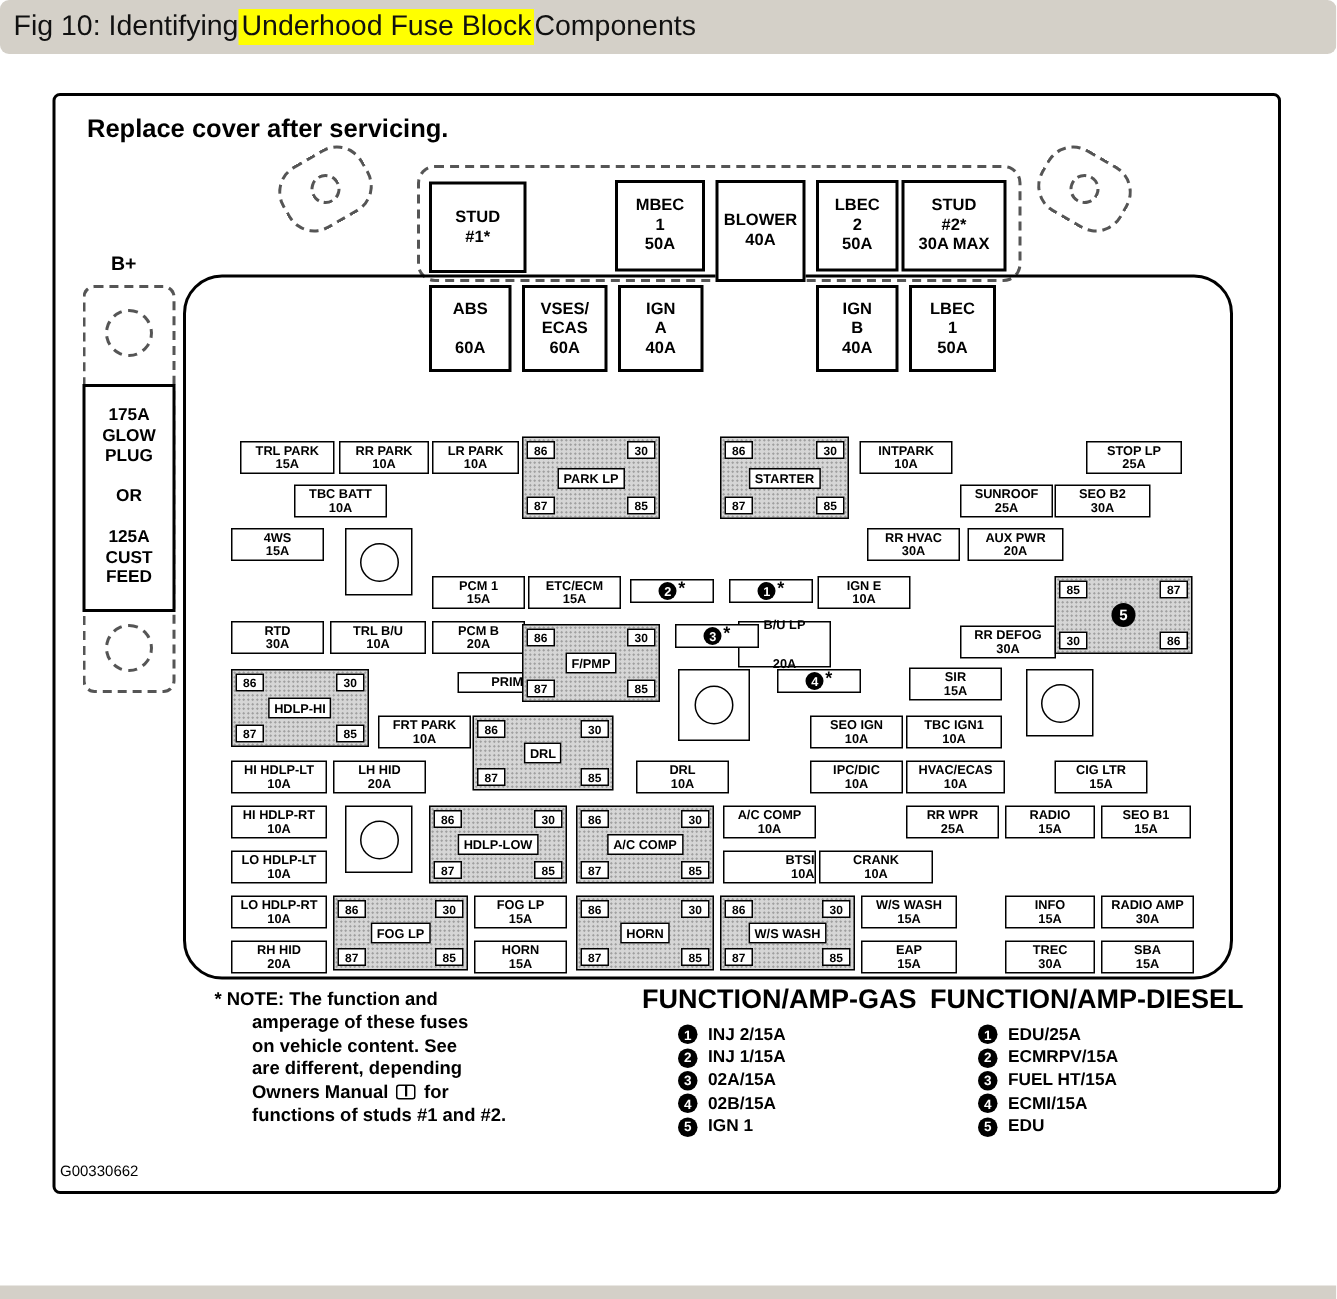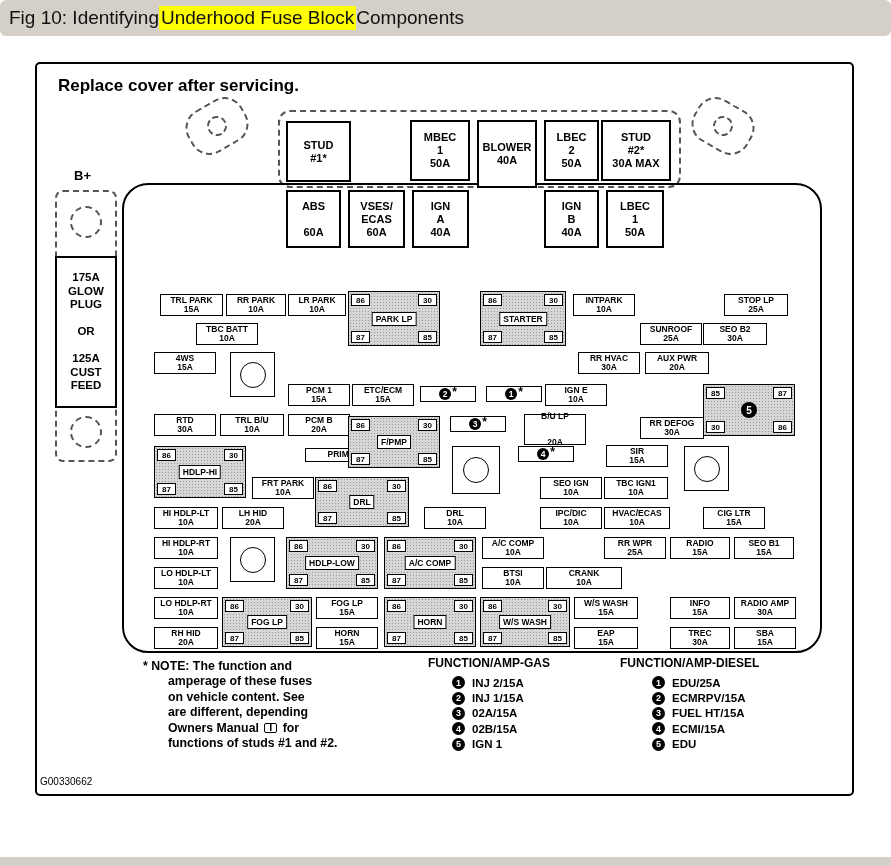--- a/index.html
+++ b/index.html
@@ -81,21 +81,21 @@
           font-size:12.3px; line-height:15.4px; }
   .note-line { padding-left:25px; }
   .note-line.first { padding-left:0; }
   .book-icon { display:inline-block; width:13px; height:10px; border:1.5px solid #000;
                border-radius:2px; vertical-align:-1px; margin:0 2px;
                background:linear-gradient(#000,#000) 50% 50%/1.5px 7px no-repeat; }
 
   .legend { position:absolute; font-weight:bold; }
   #legend-gas { left:428px; top:656px; }
   #legend-diesel { left:620px; top:656px; }
-  .legend-header { font-size:12px; margin-bottom:5px; }
+  .legend-header { font-size:18px; margin-bottom:5px; }
   .legend-row { display:flex; align-items:center; gap:7px; height:15.4px; padding-left:24px; }
   #legend-diesel .legend-row { padding-left:32px; }
   .legend .numcircle { width:13px; height:13px; font-size:9px; }
   .legend-text { font-size:11.5px; }
 
   .docid { position:absolute; left:40px; top:776px; font-size:10px; }
   .footer { position:absolute; left:0; right:0; top:835px; text-align:center; font-size:12px; color:#222; }
   .bottombar { position:absolute; left:0; bottom:0; width:891px; height:9px; background:#d4d0c8; }
 </style>
 </head>
@@ -309,21 +309,21 @@
         <div class="f-amp">30A</div>
       </div>
       <div class="fuse" style="left: 220px; top: 414px; width: 64px; height: 22px;">
         <div class="f-label">TRL B/U</div>
         <div class="f-amp">10A</div>
       </div>
       <div class="fuse" style="left: 288px; top: 414px; width: 62px; height: 22px;">
         <div class="f-label">PCM B</div>
         <div class="f-amp">20A</div>
       </div>
-      <div class="fuse" style="left: 524px; top: 414px; width: 62px; height: 31px; gap: 16px;">
+      <div class="fuse" style="left: 492px; top: 414px; width: 62px; height: 31px; gap: 16px;">
         <div class="f-label">B/U LP</div>
         <div class="f-amp">20A</div>
       </div>
       <div class="fuse" style="left: 640px; top: 417px; width: 64px; height: 22px;">
         <div class="f-label">RR DEFOG</div>
         <div class="f-amp">30A</div>
       </div>
       <div class="fuse" style="left: 305px; top: 448px; width: 44px; height: 14px; padding-left: 28px;">
         <div class="f-label">PRIME</div>
       </div>
@@ -384,21 +384,21 @@
         <div class="f-amp">15A</div>
       </div>
       <div class="fuse" style="left: 734px; top: 537px; width: 60px; height: 22px;">
         <div class="f-label">SEO B1</div>
         <div class="f-amp">15A</div>
       </div>
       <div class="fuse" style="left: 154px; top: 567px; width: 64px; height: 22px;">
         <div class="f-label">LO HDLP-LT</div>
         <div class="f-amp">10A</div>
       </div>
-      <div class="fuse" style="left: 482px; top: 567px; width: 62px; height: 22px;">
+      <div class="fuse" style="left: 482px; top: 567px; width: 62px; height: 22px; align-items: flex-end;">
         <div class="f-label">BTSI</div>
         <div class="f-amp">10A</div>
       </div>
       <div class="fuse" style="left: 546px; top: 567px; width: 76px; height: 22px;">
         <div class="f-label">CRANK</div>
         <div class="f-amp">10A</div>
       </div>
       <div class="fuse" style="left: 154px; top: 597px; width: 64px; height: 22px;">
         <div class="f-label">LO HDLP-RT</div>
         <div class="f-amp">10A</div>

